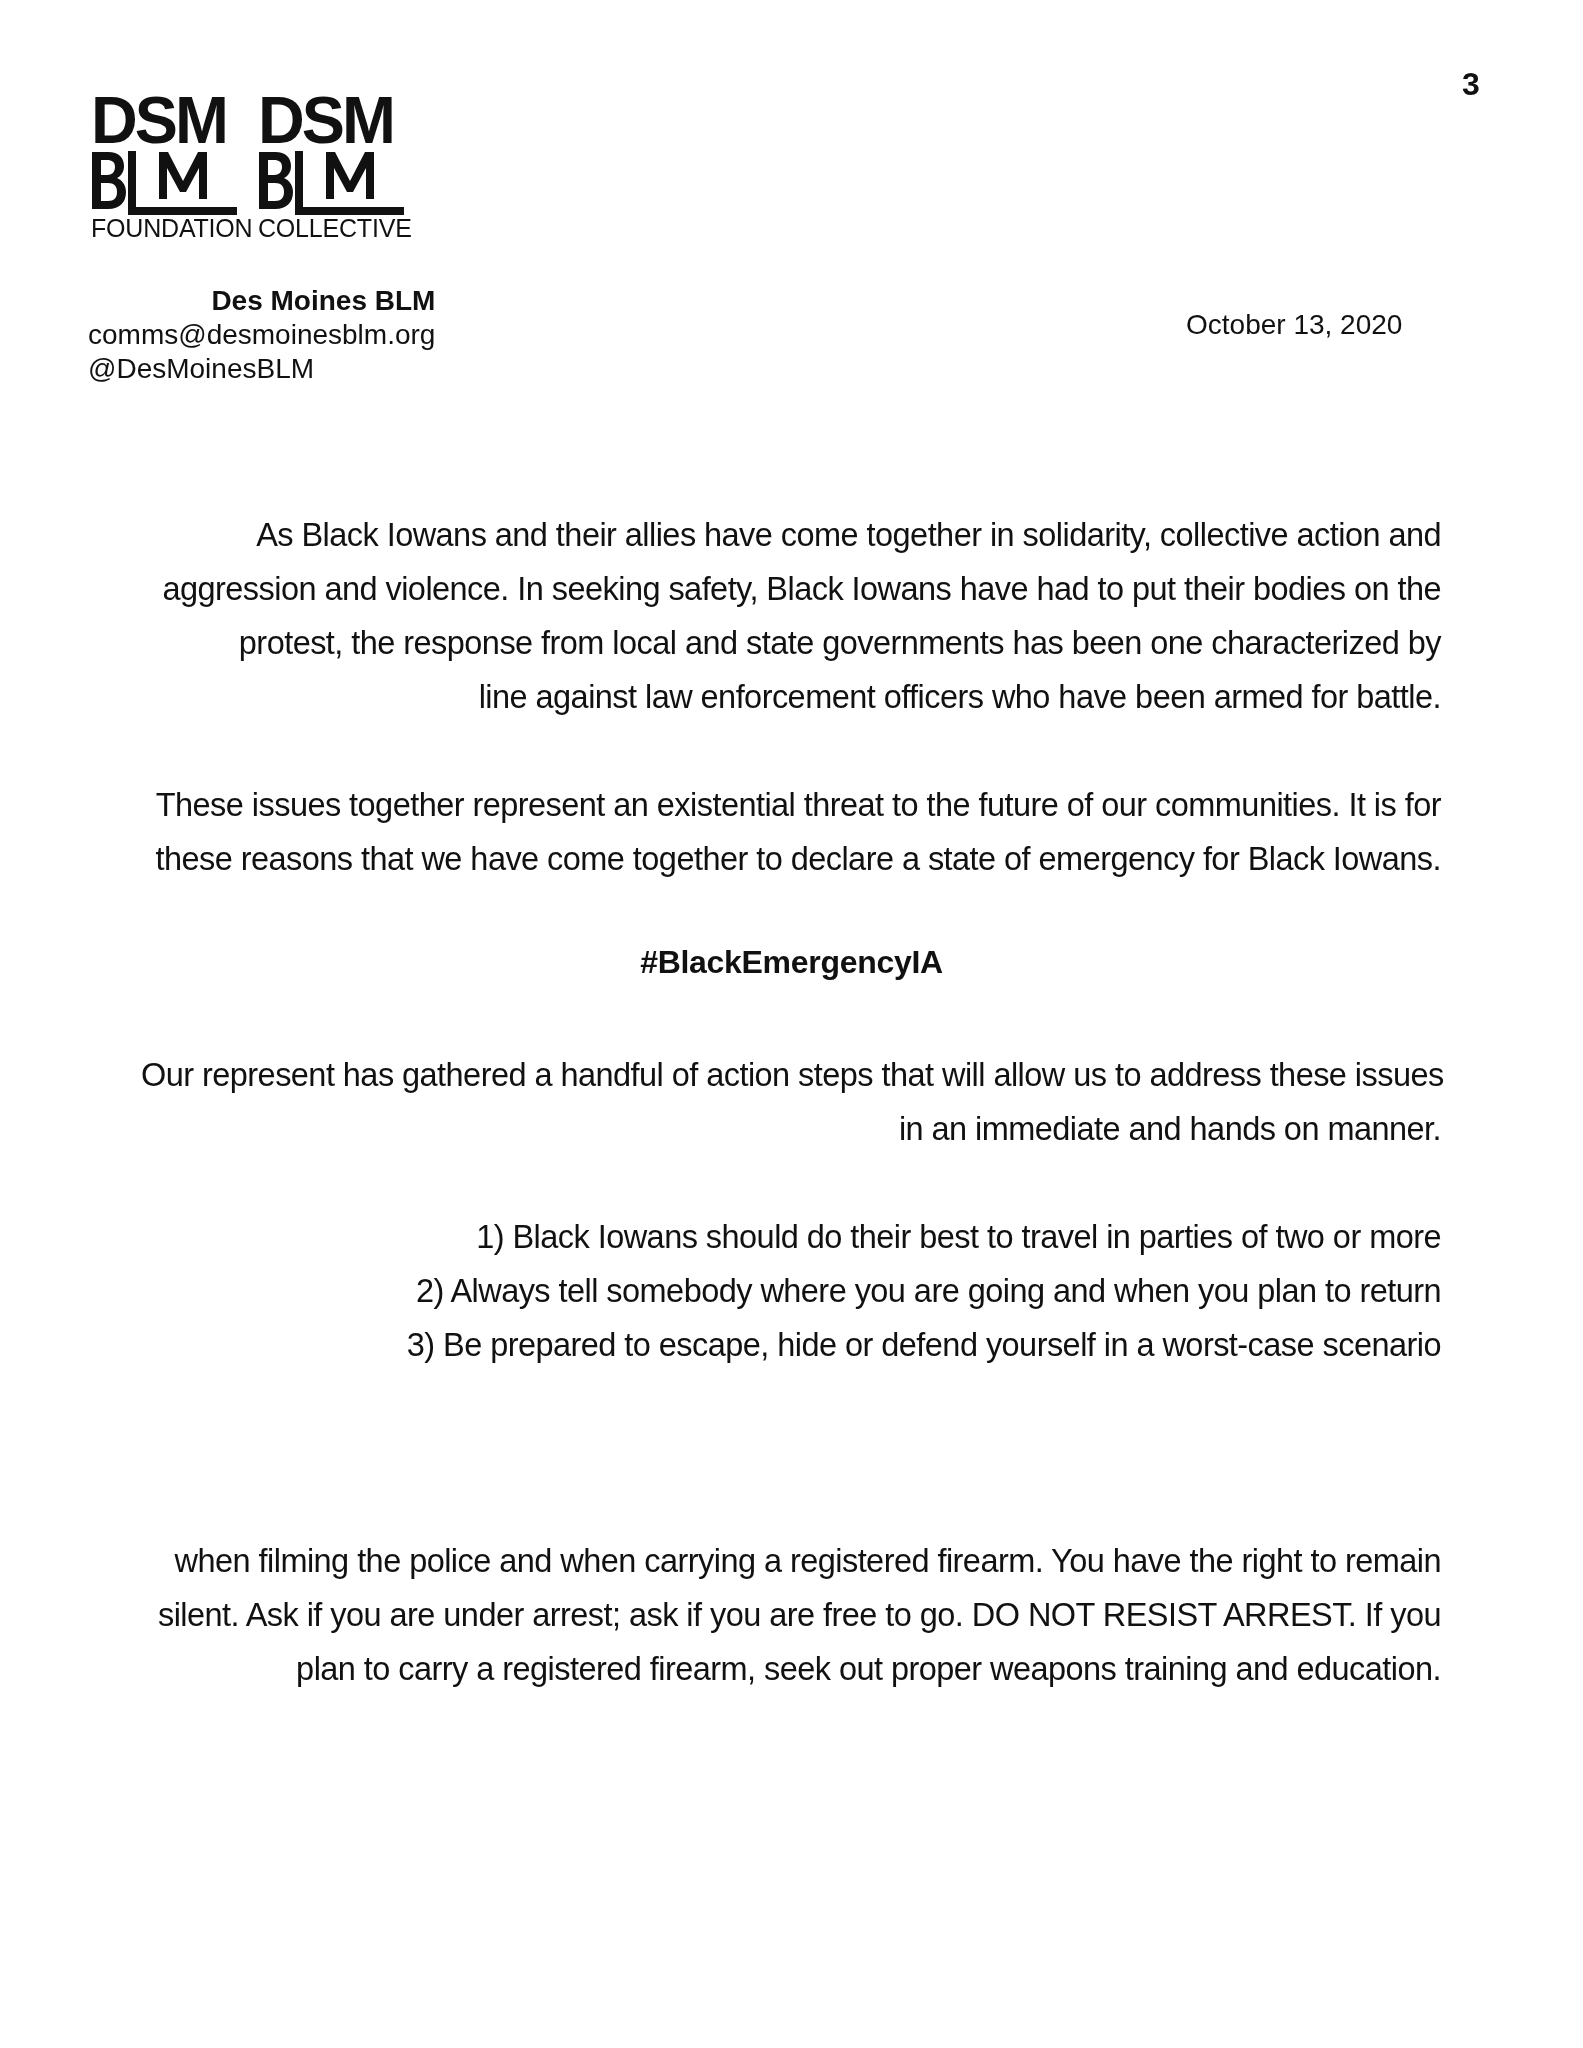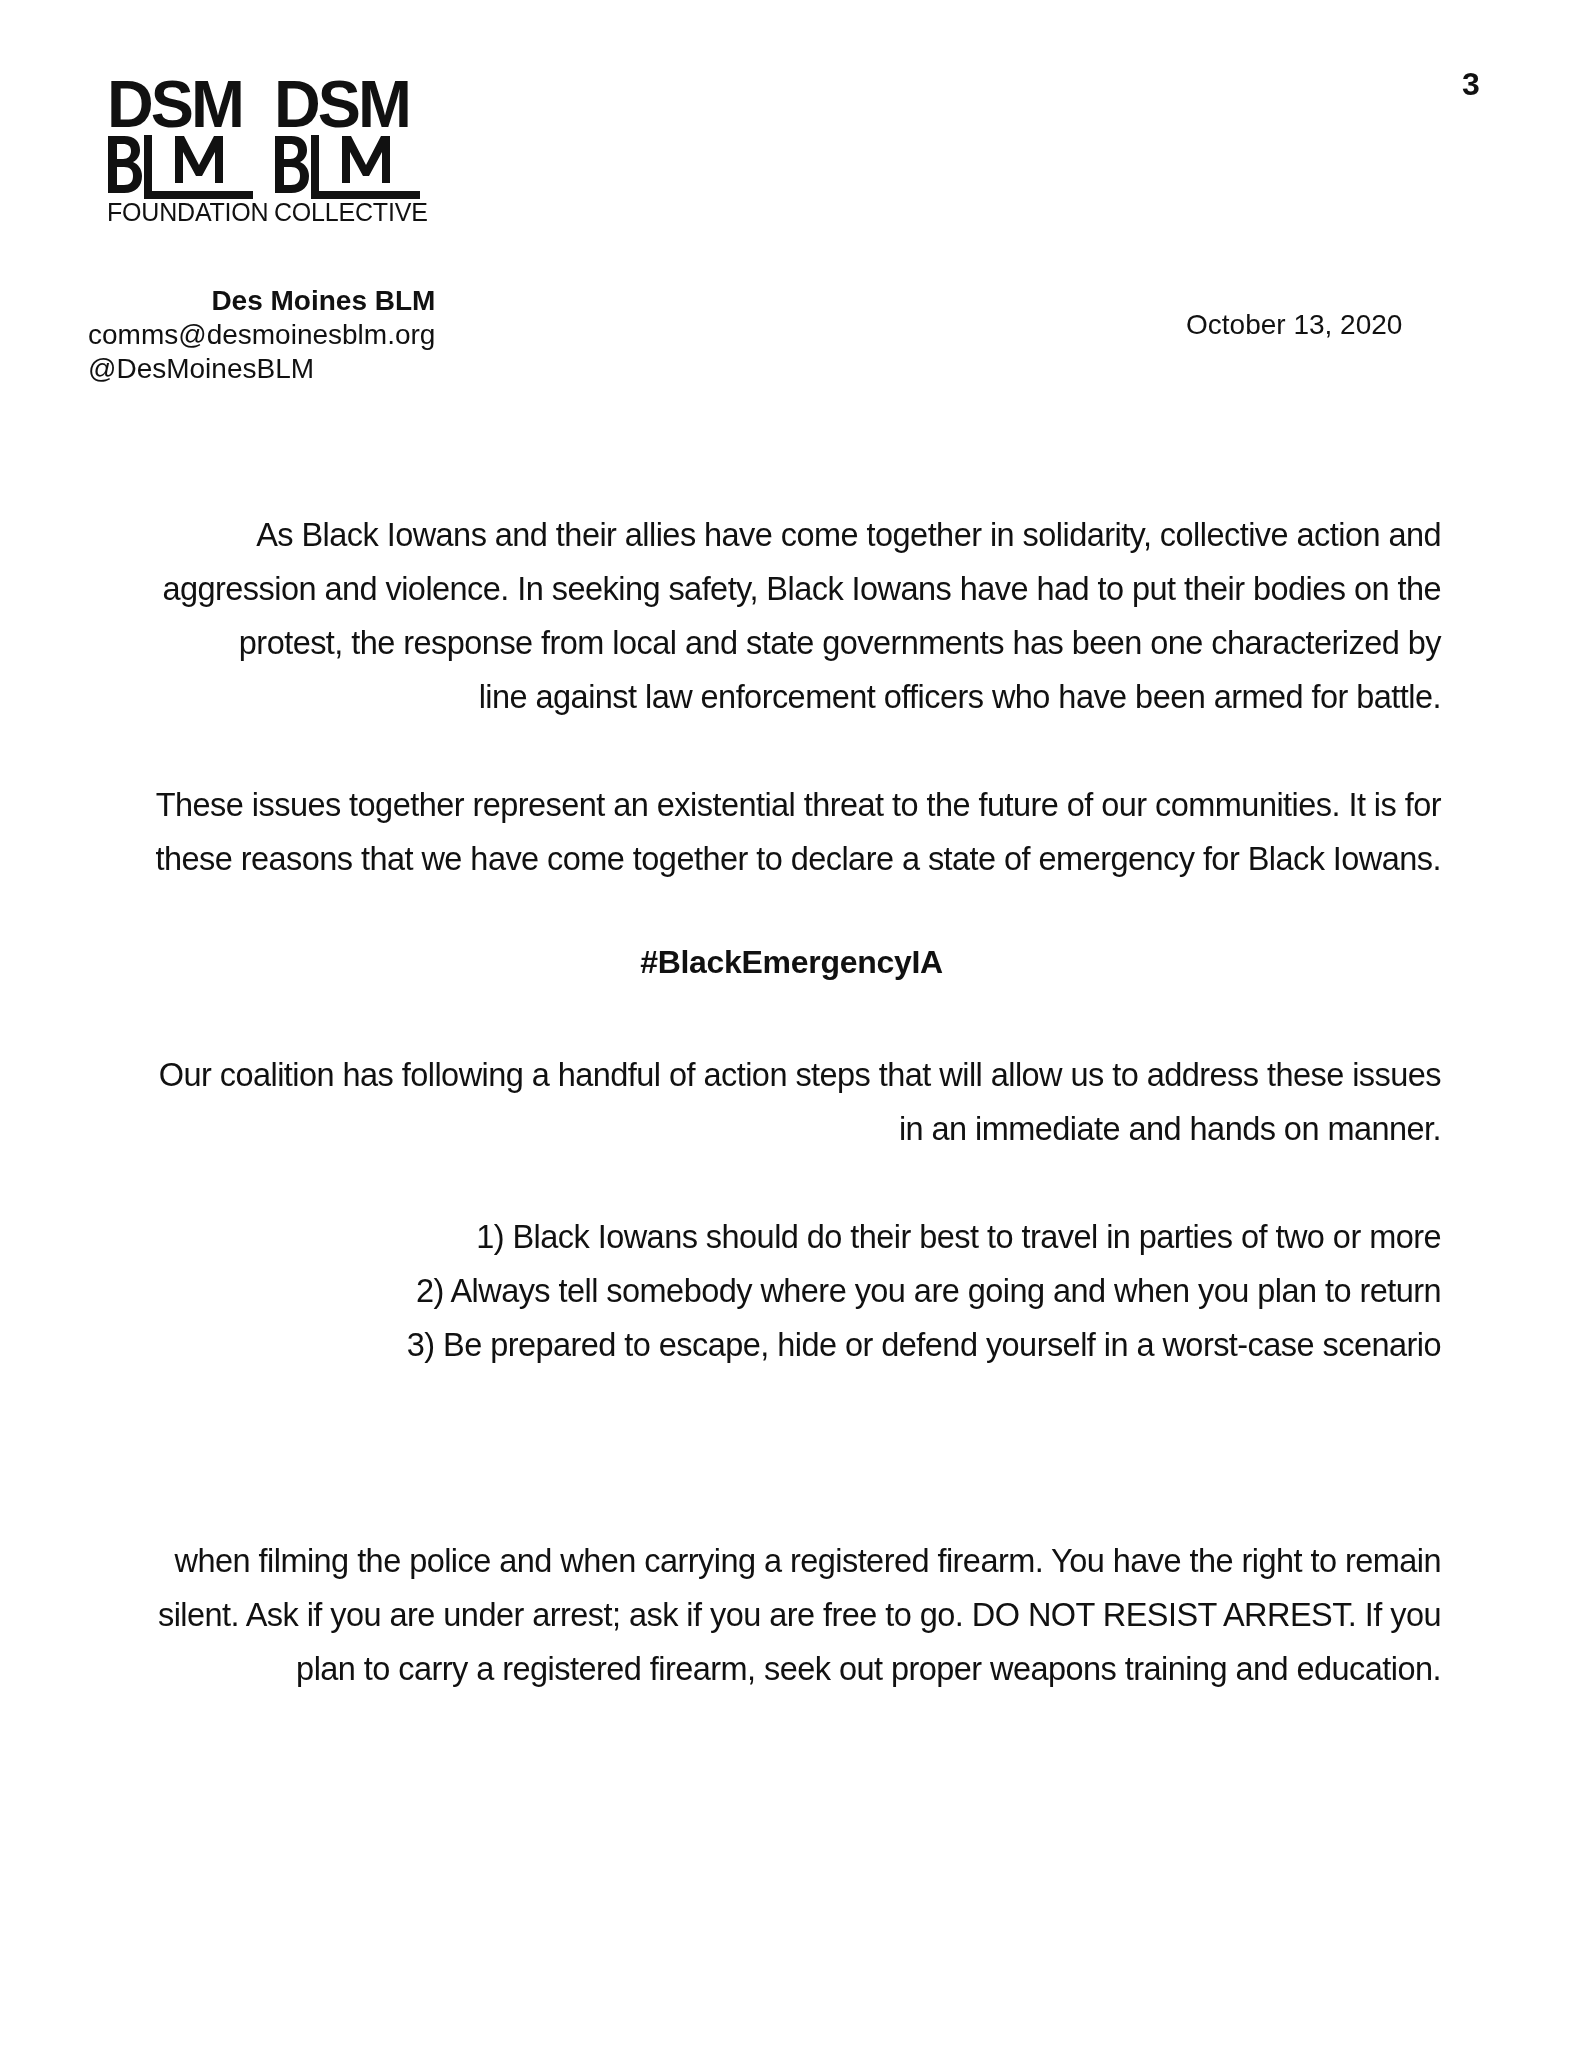--- a/index.html
+++ b/index.html
@@ -1,20 +1,20 @@
 <!DOCTYPE html>
 <html><head>
   <meta charset="utf-8">
   <style>
     html, body { margin: 0; padding: 0; background: #ffffff; }
     body { width: 1583px; height: 2048px; position: relative; overflow: hidden; color: #111111;
       font-family: "DejaVu Sans", sans-serif; }
     .page-number { position: absolute; left: 1462px; top: 66px; font-size: 32px; font-weight: bold;
       font-family: "Liberation Sans", sans-serif; }
-    .logo { position: absolute; top: 80px; width: 146px; height: 144px; margin-left: 16px; }
+    .logo { position: absolute; top: 96px; width: 146px; height: 144px; }
     .logo.l1 { left: 91px; }
     .logo.l2 { left: 258px; }
     .logo .dsm { position: absolute; left: 0; top: -3px; font-family: "Liberation Sans", sans-serif;
       font-weight: bold; font-size: 66px; line-height: 54px; letter-spacing: -3px; transform: scaleX(0.98); transform-origin: left top; }
     .logo svg { position: absolute; left: 0; top: 55px; }
     .logo .sub { position: absolute; left: 0; top: 122px; font-family: "Liberation Sans", sans-serif;
       font-size: 25px; line-height: 20px; letter-spacing: -0.2px; }
     .sender { position: absolute; left: 88px; top: 284px; font-family: "Liberation Sans", sans-serif;
       font-size: 28px; line-height: 34px; }
     .sender .org { font-weight: bold; text-align: right; }
@@ -72,21 +72,21 @@
 </div>
 
 <div class="body-text" style="top:778px;">
   <p>These issues together represent an existential threat to the future of our communities. It is for</p>
   <p>these reasons that we have come together to declare a state of emergency for Black Iowans.</p>
 </div>
 
 <div class="hashtag">#BlackEmergencyIA</div>
 
 <div class="body-text" style="top:1048px;">
-  <p>Our coalition has following a handful of action steps that will allow us to address these issues</p>
+  <p>Our represent has gathered a handful of action steps that will allow us to address these issues</p>
   <p>in an immediate and hands on manner.</p>
 </div>
 
 <div class="body-text" style="top:1210px;">
   <p>1) Black Iowans should do their best to travel in parties of two or more</p>
   <p>2) Always tell somebody where you are going and when you plan to return</p>
   <p>3) Be prepared to escape, hide or defend yourself in a worst-case scenario</p>
 </div>
 
 <div class="body-text" style="top:1534px;">

